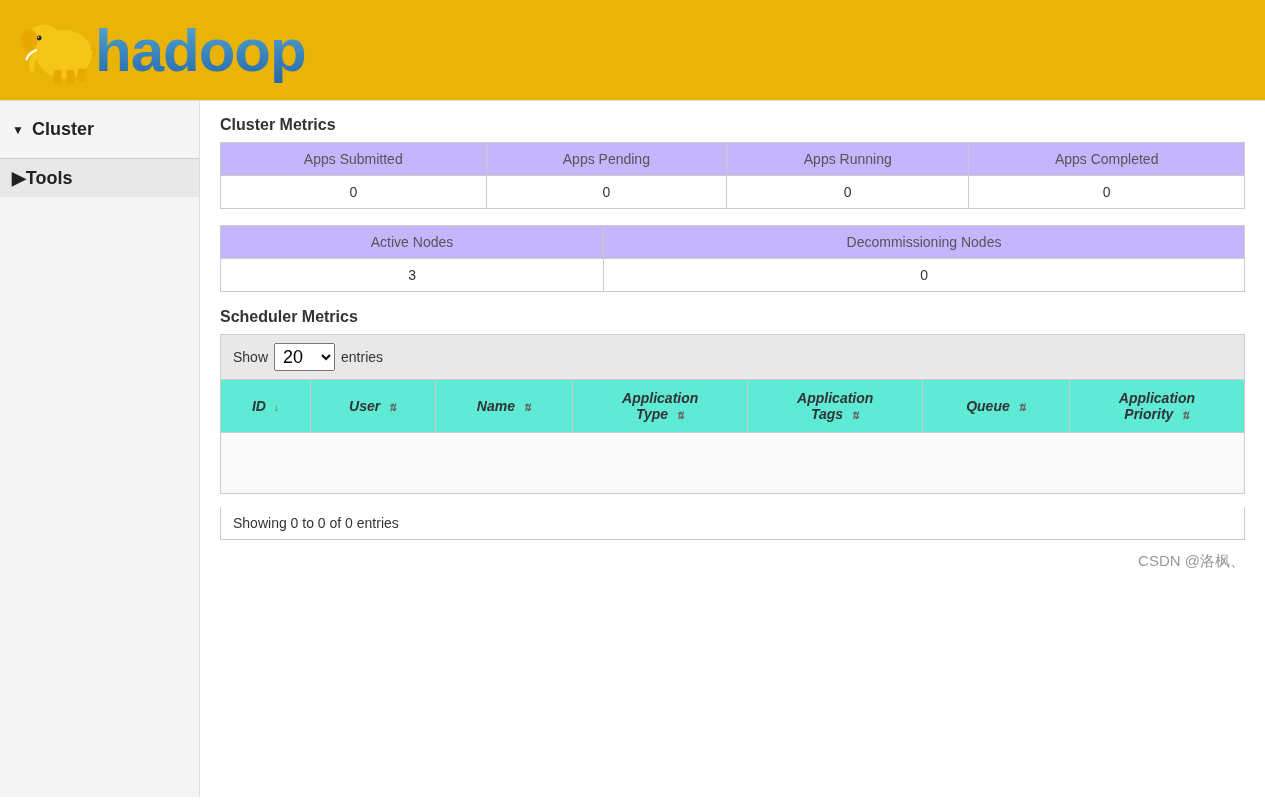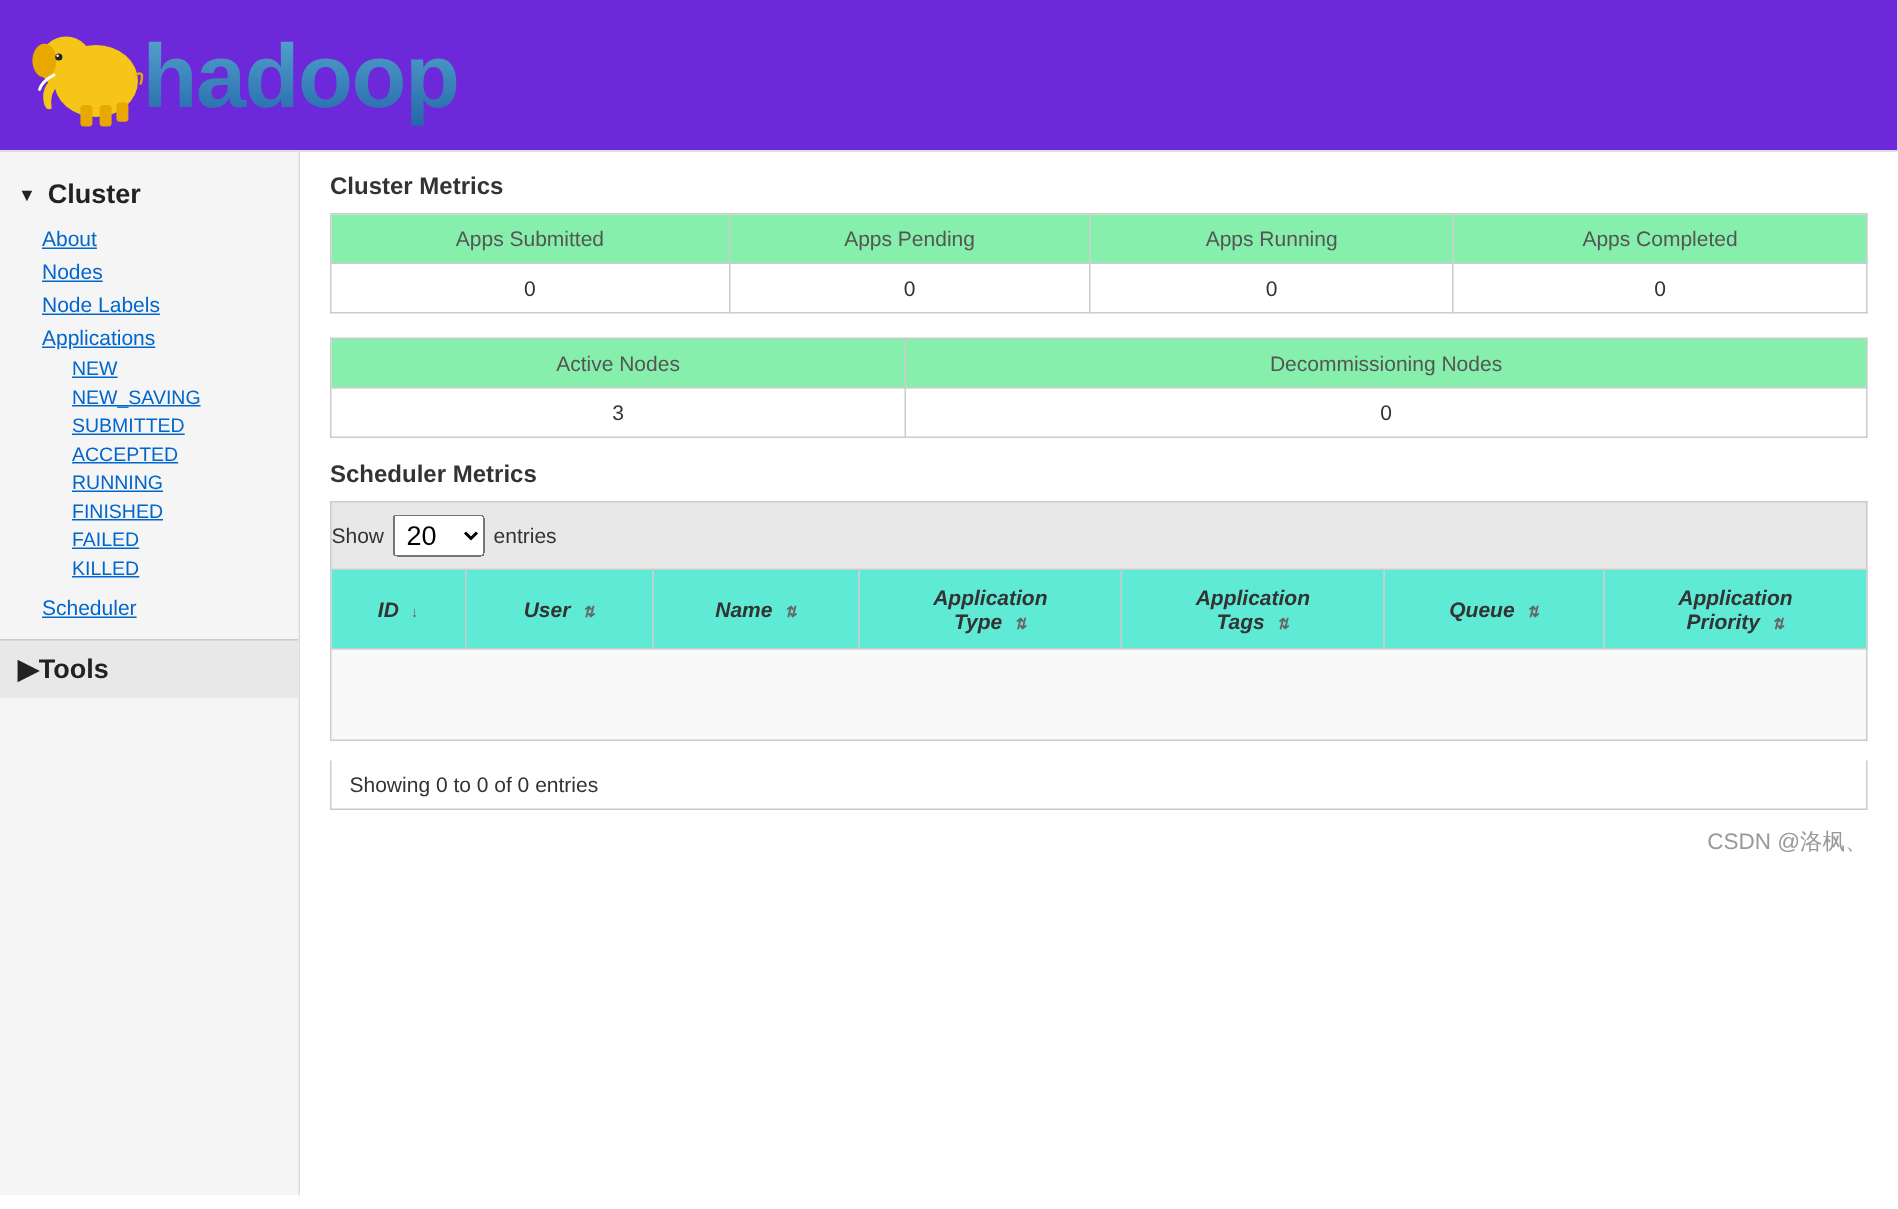--- a/index.html
+++ b/index.html
@@ -1,20 +1,20 @@
 <!DOCTYPE html>
 <html><head>
   <meta charset="utf-8">
   <style>
     * { box-sizing: border-box; margin: 0; padding: 0; }
     body { font-family: Arial, sans-serif; font-size: 14px; background: #fff; color: #333; }
 
     
     #header {
-      background: #6d28d9;
+      background: #eab308;
       border-bottom: 1px solid #ddd;
       padding: 10px 20px;
       display: flex;
       align-items: center;
     }
     .hadoop-logo {
       display: flex;
       align-items: center;
     }
     .hadoop-elephant {
@@ -111,38 +111,38 @@
     }
 
     
     .metrics-table {
       width: 100%;
       border-collapse: collapse;
       margin-bottom: 16px;
       border: 1px solid #ccc;
     }
     .metrics-table th {
-      background: #86efac;
+      background: #c4b5fd;
       border: 1px solid #ccc;
       padding: 8px 12px;
       text-align: center;
       font-weight: normal;
       color: #555;
     }
     .metrics-table td {
       border: 1px solid #ccc;
       padding: 8px 12px;
       text-align: center;
       background: #fff;
     }
 
     
     .show-entries {
       background: #e8e8e8;
-      padding: 8px 0;
+      padding: 8px 12px;
       margin-bottom: 0;
       display: flex;
       align-items: center;
       gap: 6px;
       border: 1px solid #ccc;
       border-bottom: none;
     }
     .show-entries select {
       padding: 2px 4px;
       font-size: 18px;
@@ -214,37 +214,20 @@
     <div class="hadoop-text" style="background: linear-gradient(180deg, #5aaad0 0%, #2266aa 100%); -webkit-background-clip: text; -webkit-text-fill-color: transparent; font-size: 60px; font-family: Arial Black, Arial, sans-serif; font-weight: 900;">hadoop</div>
   </div>
 </div>
 
 <div id="layout">
 
   <div id="sidebar">
     <div class="sidebar-section-header">
       <span class="arrow">▼</span>
       <span>Cluster</span>
-    </div>
-    <div class="sidebar-nav">
-      <a>About</a>
-      <a>Nodes</a>
-      <a>Node Labels</a>
-      <a>Applications</a>
-      <div class="sidebar-subnav">
-        <a>NEW</a>
-        <a>NEW_SAVING</a>
-        <a>SUBMITTED</a>
-        <a>ACCEPTED</a>
-        <a>RUNNING</a>
-        <a>FINISHED</a>
-        <a>FAILED</a>
-        <a>KILLED</a>
-      </div>
-      <a style="margin-top:6px; display:block;">Scheduler</a>
     </div>
     <div class="sidebar-tools-header">
       <span class="arrow">▶</span>
       <span>Tools</span>
     </div>
   </div>
 
   <div id="main">
 
     <div class="section-title">Cluster Metrics</div>

